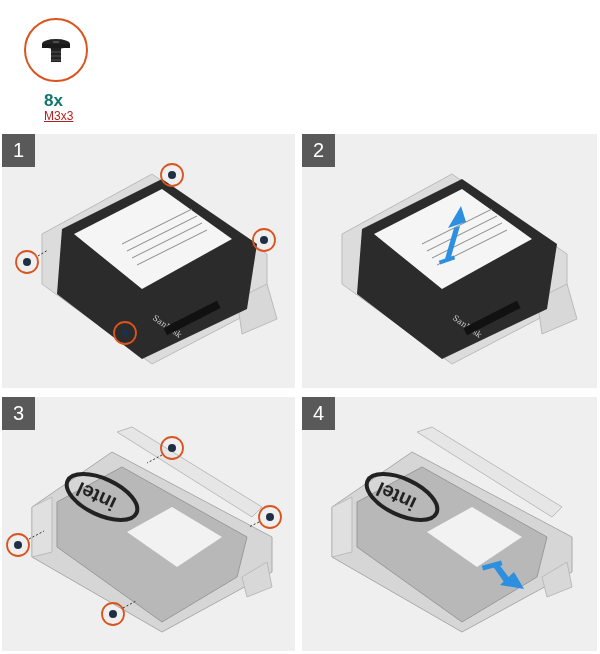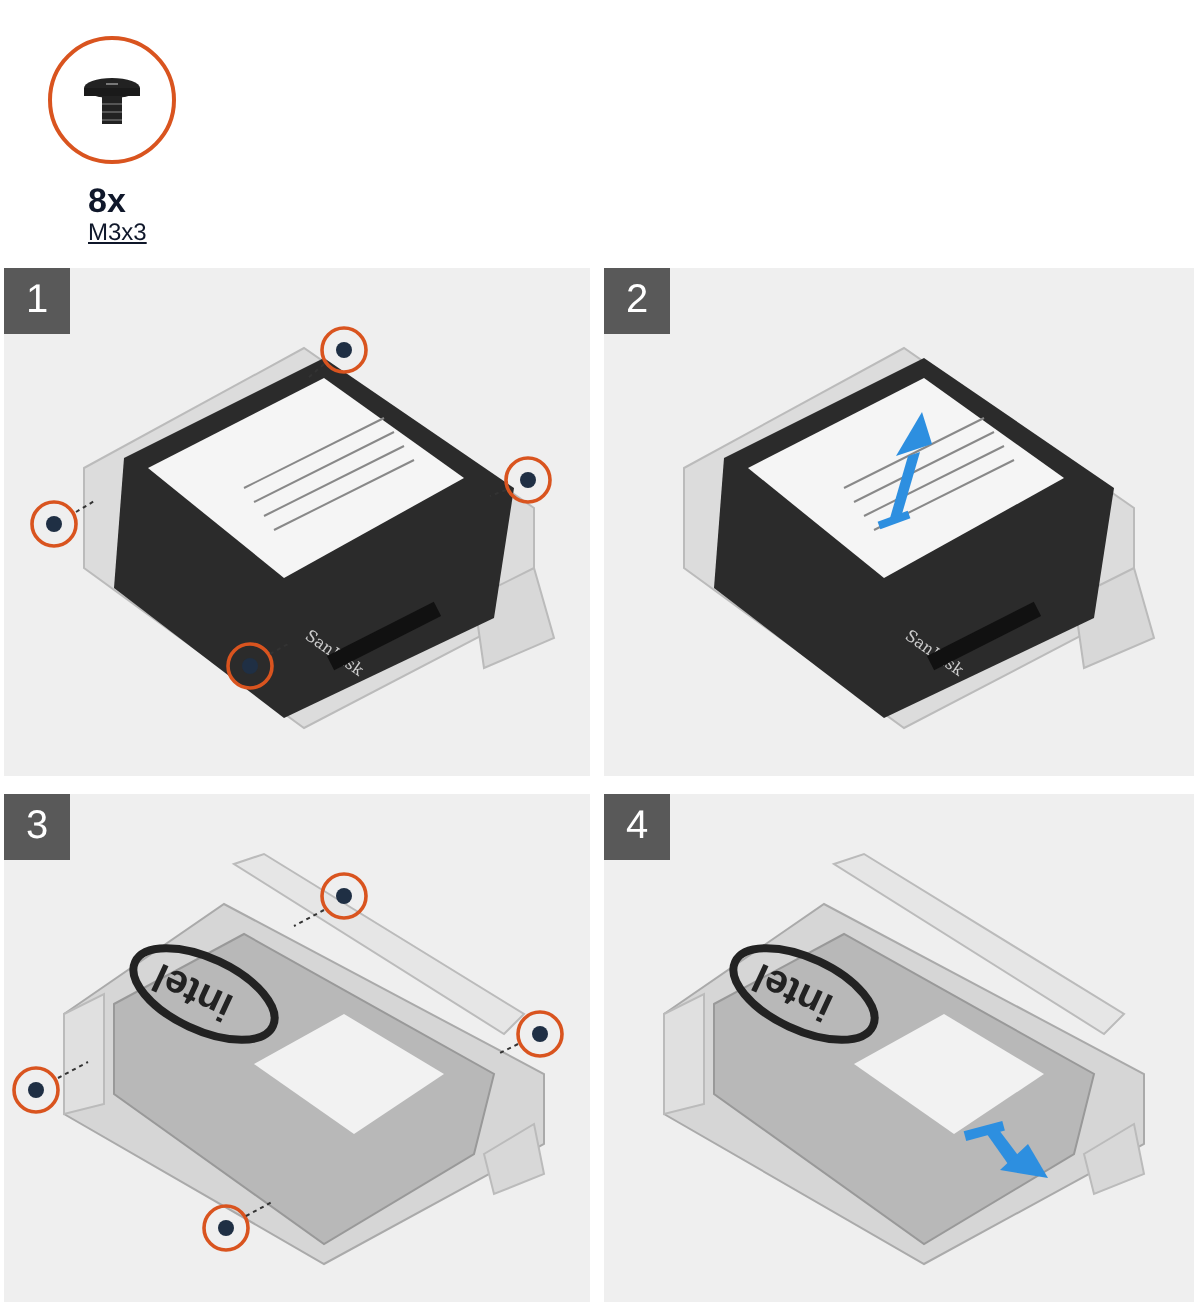--- a/index.html
+++ b/index.html
@@ -1,20 +1,20 @@
 <!DOCTYPE html>
 <html><head>
 <meta charset="utf-8">
 <style>
   html,body{margin:0;padding:0;background:#ffffff;}
   body{width:600px;height:654px;position:relative;overflow:hidden;font-family:"Liberation Sans",sans-serif;}
   .legend{position:absolute;left:22px;top:16px;width:75px;}
   .legend-circle{position:absolute;left:2px;top:2px;width:64px;height:64px;border:2px solid #d9541f;border-radius:50%;box-sizing:border-box;background:#fff;}
-  .legend-qty{position:absolute;left:22px;top:91px;font-size:17px;font-weight:bold;color:#0f172a;}
-  .legend-spec{position:absolute;left:22px;top:109px;font-size:12px;color:#0f172a;text-decoration:underline;}
+  .legend-qty{position:absolute;left:22px;top:91px;font-size:17px;font-weight:bold;color:#0f766e;}
+  .legend-spec{position:absolute;left:22px;top:109px;font-size:12px;color:#b91c1c;text-decoration:underline;}
   .panel{position:absolute;background:#efefef;overflow:hidden;}
   .badge{position:absolute;left:0;top:0;width:33px;height:33px;background:#595959;color:#fff;font-size:20px;display:flex;align-items:center;justify-content:center;}
   .panel svg{position:absolute;left:0;top:0;}
 </style>
 </head>
 <body>
 
 <div class="legend">
   <div class="legend-circle">
     <svg width="60" height="60" viewBox="0 0 60 60">

